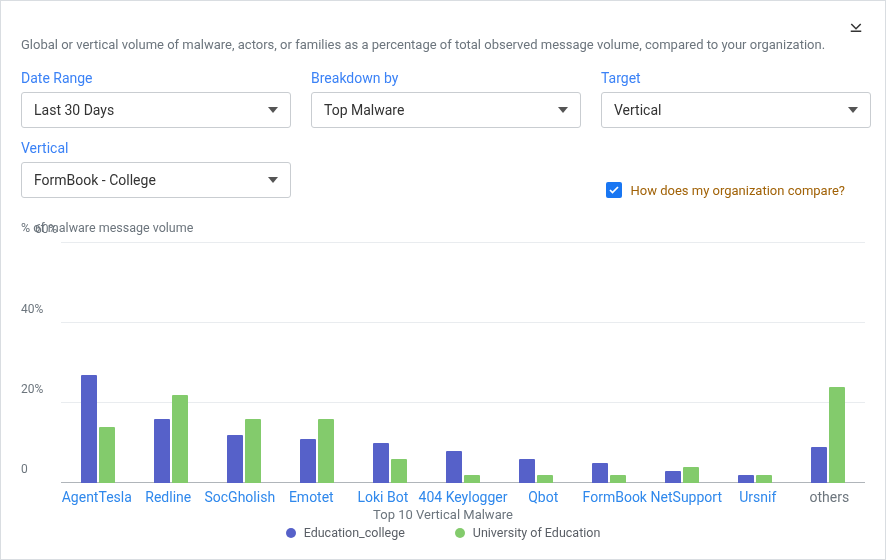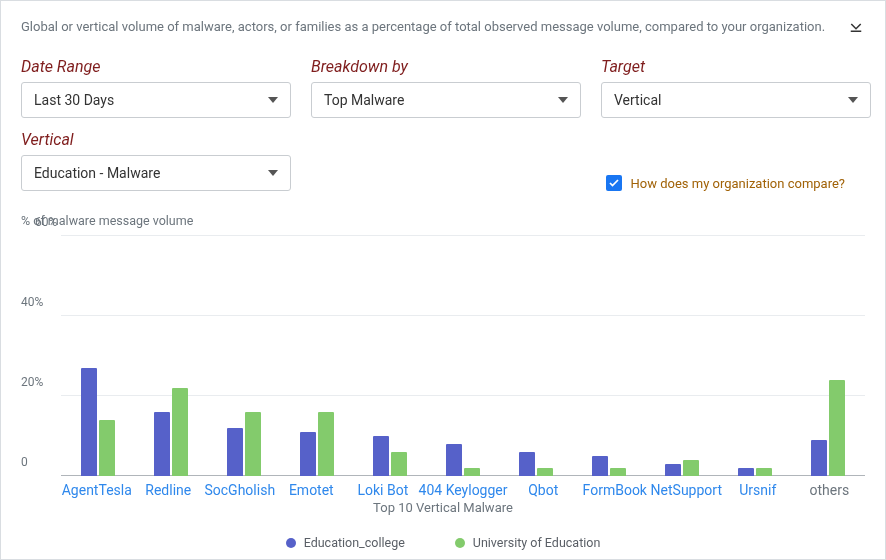--- a/index.html
+++ b/index.html
@@ -1,24 +1,24 @@
 <!DOCTYPE html>
 <html><head>
 <meta charset="utf-8">
 <style>
   * { box-sizing: border-box; margin: 0; padding: 0; }
   body { font-family: -apple-system, BlinkMacSystemFont, "Segoe UI", Roboto, Arial, sans-serif; background: #fff; }
   .panel { width: 886px; height: 560px; border: 1px solid #d9dde1; position: relative; padding: 16px 20px 10px 20px; }
   .header-row { display: flex; justify-content: space-between; align-items: flex-start; }
   .title { font-size: 19px; font-weight: 700; color: #212529; }
-  .subtitle { font-size: 13px; color: #6c757d; margin-top: 2px; text-align: right; }
+  .subtitle { font-size: 13px; color: #6c757d; margin-top: 20px; text-align: right; }
   .download-icon { color: #333; cursor: pointer; }
   .filters-row { display: flex; gap: 20px; margin-top: 18px; }
   .filter-group { display: flex; flex-direction: column; }
-  .filter-label { font-size: 16px; color: #7f1d1d; margin-bottom: 6px; font-style: italic; }
+  .filter-label { font-size: 14px; color: #3b82f6; margin-bottom: 6px; }
   .select-box { width: 270px; height: 36px; border: 1px solid #c9cdd1; border-radius: 3px; display: flex; align-items: center; justify-content: space-between; padding: 0 12px; font-size: 14px; color: #333; cursor: pointer; background: #fff; }
   .caret { width: 0; height: 0; border-left: 5px solid transparent; border-right: 5px solid transparent; border-top: 6px solid #555; }
   .second-row { display: flex; justify-content: space-between; align-items: flex-end; margin-top: 12px; }
   .compare-group { display: flex; align-items: center; gap: 8px; font-size: 13px; color: #a16207; margin-right: 20px; }
   .checkbox { width: 16px; height: 16px; background: #1976f2; border-radius: 2px; display: flex; align-items: center; justify-content: center; }
   .checkbox svg { width: 12px; height: 12px; }
   .y-label { font-size: 12.5px; color: #6c757d; margin-top: 22px; }
   .chart-area { position: relative; margin-top: 8px; height: 260px; }
   .grid { position: absolute; left: 40px; right: 0; top: 0; bottom: 20px; }
   .gridline { position: absolute; left: 0; right: 0; height: 1px; background: #e9ecef; }
@@ -26,21 +26,21 @@
   .tick { position: absolute; left: 0; font-size: 12px; color: #6c757d; transform: translateY(-50%); }
   .bars-row { position: absolute; left: 40px; right: 0; bottom: 20px; top: 0; display: flex; }
   .bar-group { flex: 1; display: flex; align-items: flex-end; justify-content: center; gap: 2px; height: 100%; }
   .bar { width: 16px; border-radius: 1px 1px 0 0; }
   .bar.s0 { background: #5661c9; }
   .bar.s1 { background: #83cb6c; }
   .cat-labels { position: absolute; left: 40px; right: 0; bottom: -2px; display: flex; }
   .cat-label { flex: 1; text-align: center; font-size: 14px; color: #2f88ec; cursor: pointer; white-space: nowrap; }
   .cat-label.other { color: #6c757d; cursor: default; }
   .x-axis-title { text-align: center; font-size: 13px; color: #6c757d; margin-top: 4px; }
-  .legend-row { display: flex; justify-content: center; gap: 50px; margin-top: 20px; }
+  .legend-row { display: flex; justify-content: center; gap: 50px; margin-top: 3px; }
   .legend-item { display: flex; align-items: center; gap: 8px; font-size: 12.5px; color: #5a5f66; }
   .swatch { width: 10px; height: 10px; border-radius: 50%; }
   .swatch.s0 { background: #5661c9; }
   .swatch.s1 { background: #83cb6c; }
 </style>
 </head>
 <body>
 
 <div class="panel">
 
@@ -76,21 +76,21 @@
         <span>Vertical</span>
         <span class="caret"></span>
       </div>
     </div>
   </div>
 
   <div class="second-row">
     <div class="filter-group">
       <div class="filter-label">Vertical</div>
       <div class="select-box">
-        <span>Education - Malware</span>
+        <span>FormBook - College</span>
         <span class="caret"></span>
       </div>
     </div>
     <div class="compare-group">
       <div class="checkbox">
         <svg viewBox="0 0 24 24" fill="none" stroke="#fff" stroke-width="3.5">
             <polyline points="20 6 9 17 4 12"></polyline>
           </svg>
       </div>
       <span>How does my organization compare?</span>

